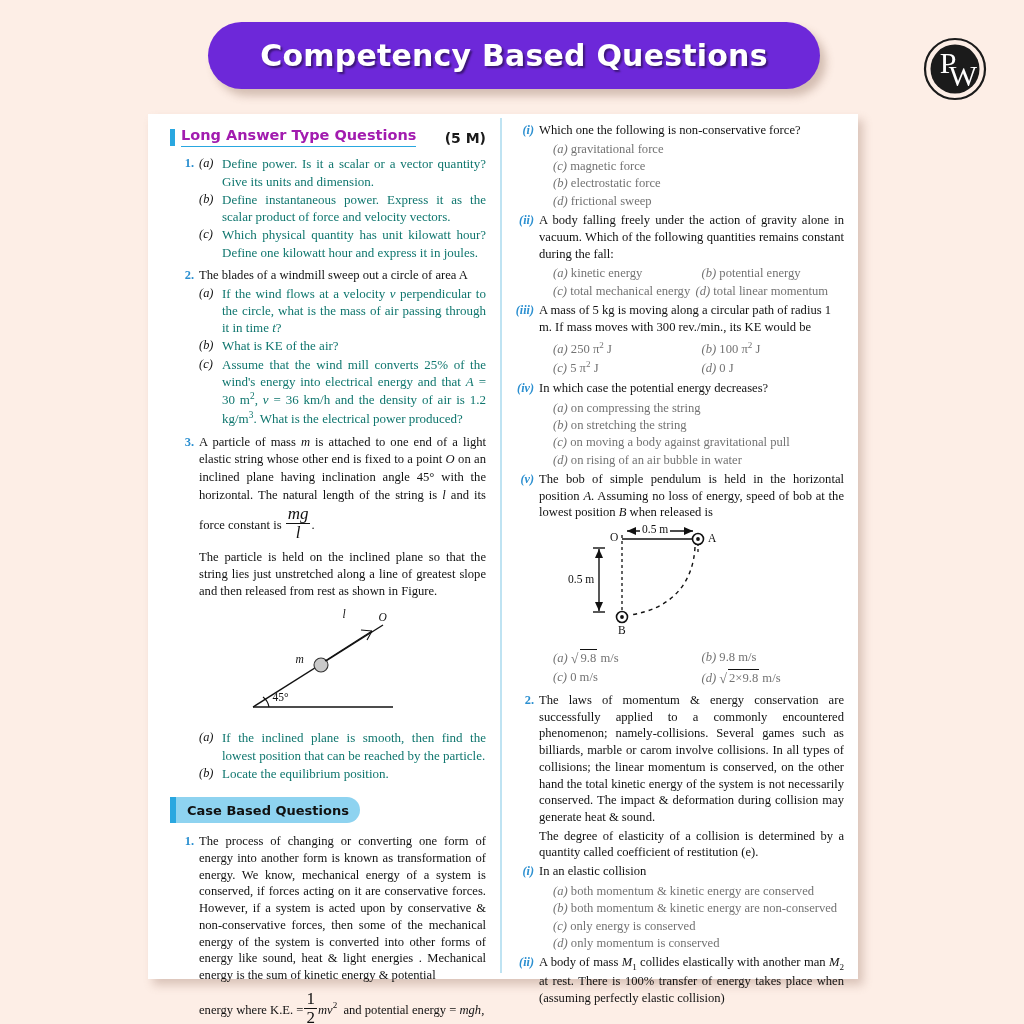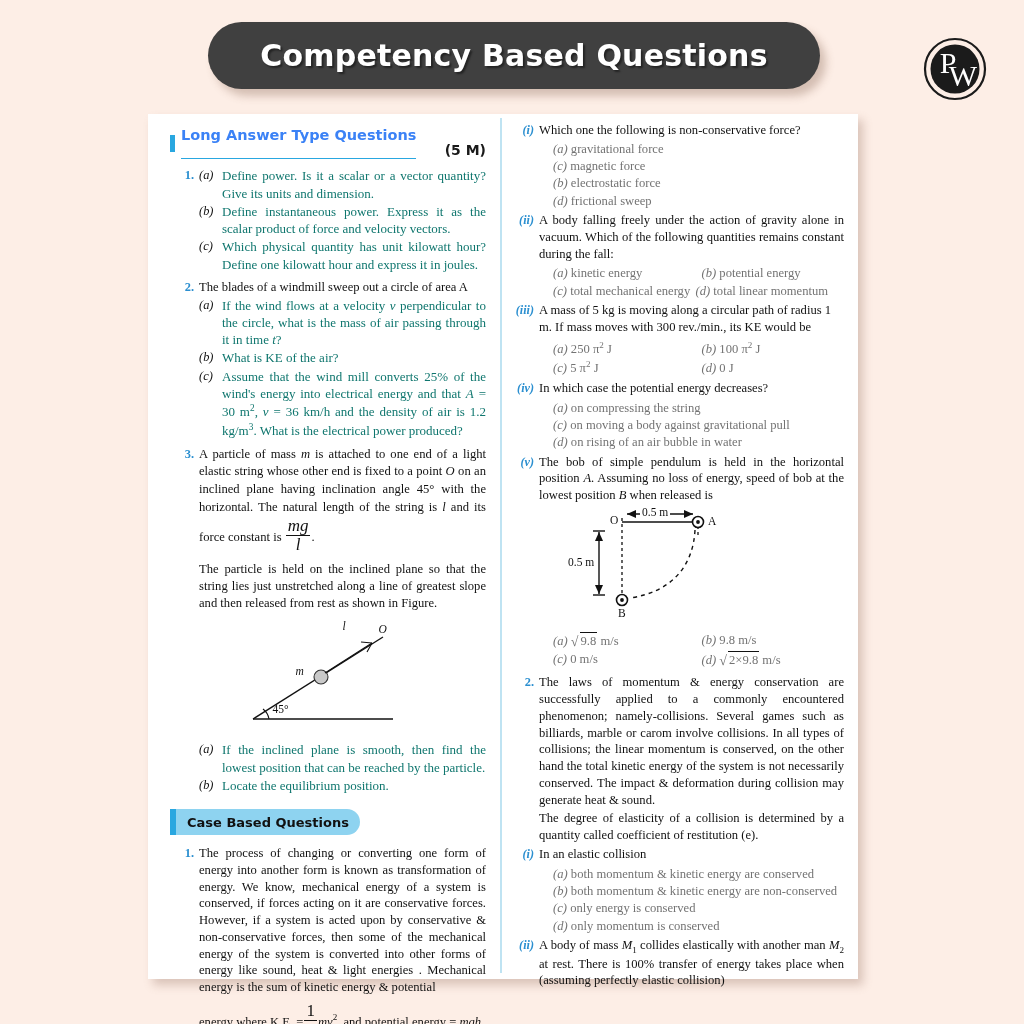--- a/index.html
+++ b/index.html
@@ -21,21 +21,21 @@
     left: 0; top: 0;
     width: 1024px;
     height: 112px;
   }
   #banner {
     position: absolute;
     left: 208px;
     top: 22px;
     width: 612px;
     height: 67px;
-    background: #404040;
+    background: #6d28d9;
     border-radius: 34px;
     box-shadow: 6px 7px 9px rgba(120,80,60,0.30);
     display: flex;
     align-items: center;
     justify-content: center;
   }
   #banner-title {
     color: #ffffff;
     font-family: "DejaVu Sans", sans-serif;
     font-weight: bold;
@@ -104,23 +104,23 @@
   .sec-bar {
     width: 5px;
     height: 17px;
     background: #29a7e0;
     margin-right: 6px;
   }
   .sec-label {
     font-family: "DejaVu Sans", sans-serif;
     font-weight: bold;
     font-size: 14.5px;
-    color: #3b82f6;
+    color: #a21caf;
     border-bottom: 1.5px solid #29a7e0;
-    padding-bottom: 15px;
+    padding-bottom: 3px;
     line-height: 1.05;
   }
   .sec-marks {
     font-family: "DejaVu Sans", sans-serif;
     font-weight: bold;
     font-size: 14px;
     color: #1a1a1a;
     padding-bottom: 1px;
   }
   .badge-head {
@@ -411,20 +411,21 @@
           <div class="opt-line" style="margin-left:6px"><span class="ol">(d)</span>&nbsp;<span>0 J</span><sup></sup><span></span></div>
         </div>
       </div>
     </div>
 
     <div class="q" style="margin-top:2px">
       <div class="rn" style="width:22px">(iv)</div>
       <div style="flex:1 1 auto">
         <div class="q-body nj">In which case the potential energy decreases?</div>
         <div class="opt-line" style="margin-left:14px;margin-top:3px"><span class="ol">(a)</span>&nbsp;<span>on compressing the string</span></div>
+        <div class="opt-line" style="margin-left:14px"><span class="ol">(b)</span>&nbsp;<span>on stretching the string</span></div>
         <div class="opt-line" style="margin-left:14px"><span class="ol">(c)</span>&nbsp;<span>on moving a body against gravitational pull</span></div>
         <div class="opt-line" style="margin-left:14px"><span class="ol">(d)</span>&nbsp;<span>on rising of an air bubble in water</span></div>
       </div>
     </div>
 
     <div class="q" style="margin-top:2px">
       <div class="rn" style="width:22px">(v)</div>
       <div style="flex:1 1 auto">
         <div class="q-body"><span>The bob of simple pendulum is held in the horizontal position </span><em>A</em><span>. Assuming no loss of energy, speed of bob at the lowest position </span><em>B</em><span> when released is</span></div>
 

